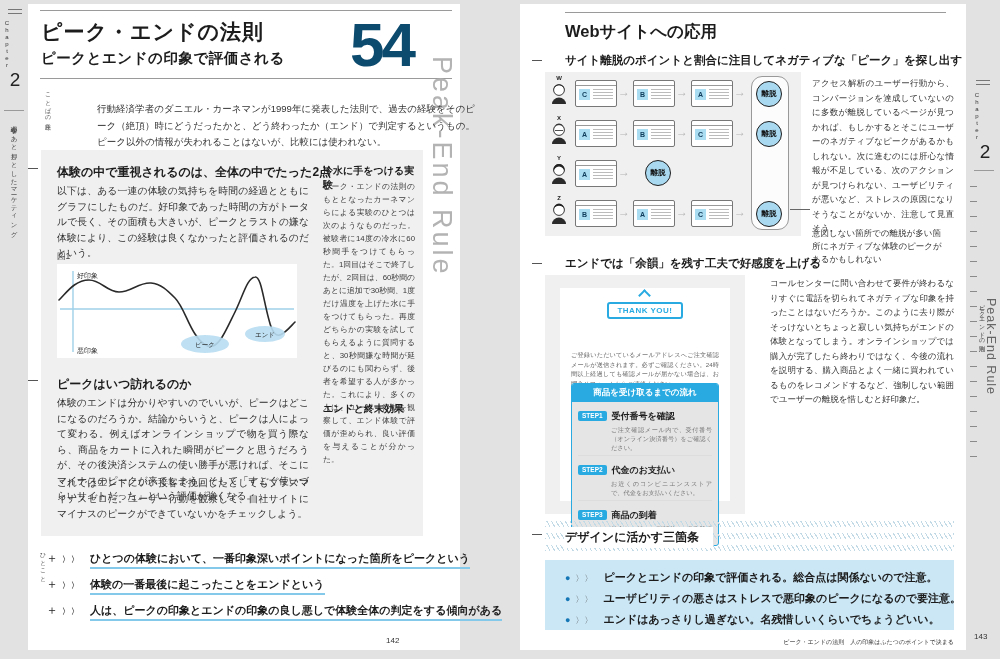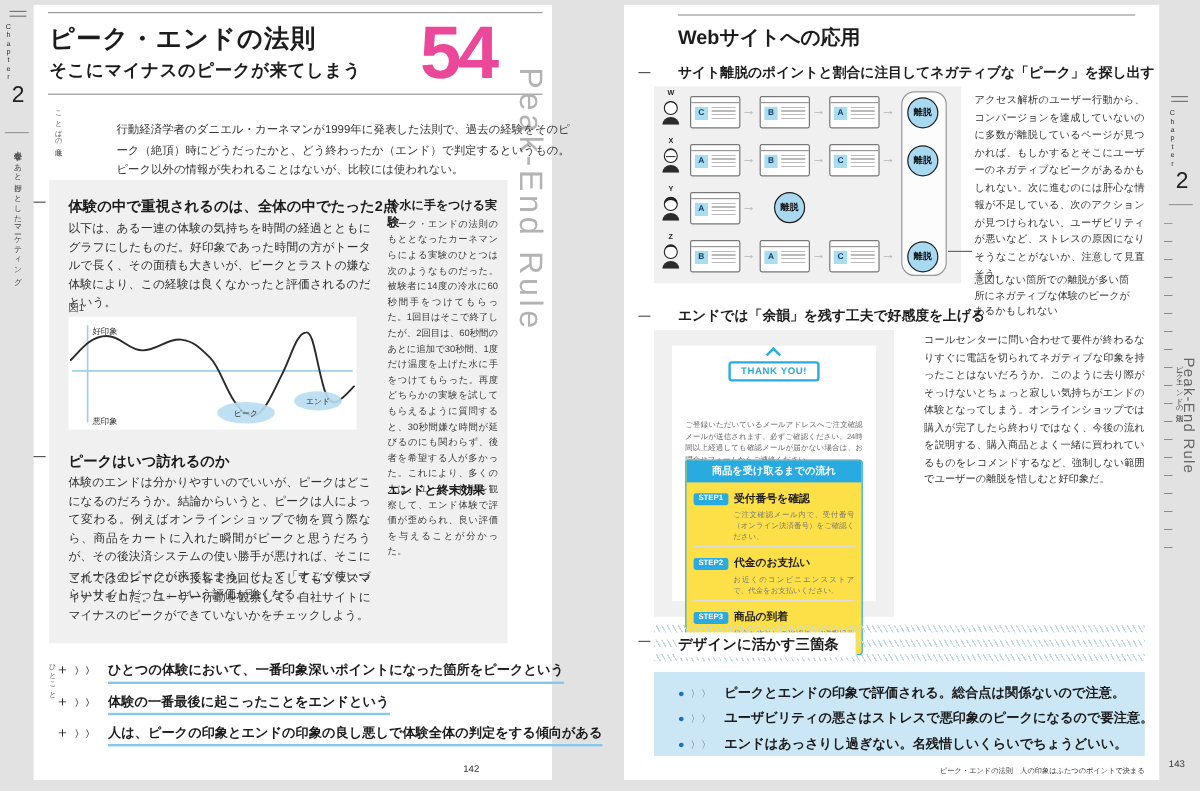--- a/index.html
+++ b/index.html
@@ -11,21 +11,21 @@
   #page-r { left:520px; width:446px; }
   .rule { position:absolute; height:1px; background:#9a9a9a; }
   .dash { position:absolute; width:10px; height:1px; background:#555; }
   .vtext { writing-mode:vertical-rl; }
   .vupright { writing-mode:vertical-rl; text-orientation:upright; }
   .jtxt { text-align:justify; }
 
   
   .title { font-size:21px; font-weight:700; letter-spacing:1px; }
   .subtitle { font-size:14.5px; font-weight:700; letter-spacing:0.5px; }
-  .bignum { font-size:62px; font-weight:700; color:#ec4899; letter-spacing:-3px; line-height:1; }
+  .bignum { font-size:62px; font-weight:700; color:#0c4a6e; letter-spacing:-3px; line-height:1; }
   .v-en-big { font-size:27px; color:#b3b3b3; letter-spacing:3px; }
   .def-h { font-size:10.5px; font-weight:700; }
   .def-b { font-size:9.5px; line-height:16.5px; color:#333;margin-left:36px; }
   .gpanel { position:absolute; background:#f0f0f0; }
   .h1 { font-size:12px; font-weight:700; }
   .body { font-size:9.8px; line-height:15.5px; color:#2e2e2e; }
   .sideh { font-size:10px; font-weight:700; }
   .sideb { font-size:7.8px; line-height:13px; color:#3a3a3a; }
   .figlabel { font-size:8.5px; color:#444; }
   .figbox { position:absolute; background:#fff; }
@@ -56,21 +56,21 @@
   .ar1{left:71px}.ar2{left:129px}.ar3{left:187px}
   .exitc { position:absolute; width:26px; height:26px; border-radius:50%; background:#a8d9f0; border:1.5px solid #1d1d1d; display:flex; align-items:center; justify-content:center; font-size:7.5px; font-weight:700; color:#111; }
   .exitbox { position:absolute; left:206px; top:4px; width:38px; height:154px; background:#fcfcfc; border:1px solid #999; border-radius:11px; }
 
   
   .card { position:absolute; background:#fff; }
   .badge { display:inline-block; border:2px solid #29abe2; border-radius:3px; color:#29abe2; font-size:8px; font-weight:700; padding:2px 8px; letter-spacing:0.5px; }
   .roof { width:9px; height:9px; border-left:2px solid #29abe2; border-top:2px solid #29abe2; transform:rotate(45deg); }
   .card-h { font-size:10.5px; font-weight:700; border-bottom:2px solid #7ec9ea; padding-bottom:6px; }
   .card-note { font-size:6.2px; line-height:9.5px; color:#666; text-align:justify; }
-  .flow { position:absolute; border:1.5px solid #29abe2; border-radius:3px; overflow:hidden; background:#fde047; }
+  .flow { position:absolute; border:1.5px solid #29abe2; border-radius:3px; overflow:hidden; background:#e5e5e5; }
   .flow-h { background:#29abe2; color:#fff; font-size:8.5px; font-weight:700; text-align:center; padding:3px 0; }
   .step { padding:3px 6px 2px 6px; }
   .stepchip { display:inline-block; background:#29abe2; color:#fff; font-size:6.5px; font-weight:700; padding:1.5px 4px; border-radius:2px; margin-right:5px; vertical-align:1px; }
   .steptitle { font-size:9px; font-weight:700; }
   .stepdesc { font-size:6.2px; line-height:9px; color:#777; margin:2px 0 1px 33px; text-align:justify; }
   .stepsep { height:1px; background:#ddd; margin:0 6px; }
 
   
   .hband { position:absolute; height:6px; background:repeating-linear-gradient(60deg,#c2d9e6 0 1px,transparent 1px 4px); }
   .s3head { position:absolute; font-size:12px; font-weight:700; background:#fff; padding:2px 14px 2px 0; z-index:2; }
@@ -93,21 +93,21 @@
 <div class="chap" style="left:4px;top:20px;width:22px">
   <div class="cw vupright">Chapter</div>
   <div class="cn">2</div>
 </div>
 <div class="rule" style="left:4px;top:110px;width:20px"></div>
 <div class="vupright abs" style="left:9px;top:120px;font-size:6.5px;color:#444;letter-spacing:1px">心理学をあと押しとしたマーケティング</div>
 
 <div class="page" id="page-l">
   <div class="rule" style="left:12px;top:6px;width:412px"></div>
   <div class="abs title" style="left:13px;top:14px">ピーク・エンドの法則</div>
-  <div class="abs subtitle" style="left:13px;top:45px">そこにマイナスのピークが来てしまう</div>
+  <div class="abs subtitle" style="left:13px;top:45px">ピークとエンドの印象で評価される</div>
   <div class="abs bignum" style="left:322px;top:10px">54</div>
   <div class="rule" style="left:12px;top:74px;width:412px"></div>
   <div class="abs vtext v-en-big" style="left:398px;top:52px;height:330px">Peak-End Rule</div>
 
   <div class="abs vupright mlabel" style="left:15px;top:84px">ことばの意味</div>
   <div class="abs def-b jtxt" style="left:33px;top:97px;width:378px">行動経済学者のダニエル・カーネマンが1999年に発表した法則で、過去の経験をそのピーク（絶頂）時にどうだったかと、どう終わったか（エンド）で判定するというもの。ピーク以外の情報が失われることはないが、比較には使われない。</div>
 
   <div class="gpanel" style="left:13px;top:146px;width:382px;height:386px">
     <div class="abs h1" style="left:16px;top:14px">体験の中で重視されるのは、全体の中でたった2点</div>
     <div class="abs body jtxt" style="left:16px;top:33px;width:252px">以下は、ある一連の体験の気持ちを時間の経過とともにグラフにしたものだ。好印象であった時間の方がトータルで長く、その面積も大きいが、ピークとラストの嫌な体験により、この経験は良くなかったと評価されるのだという。</div>

